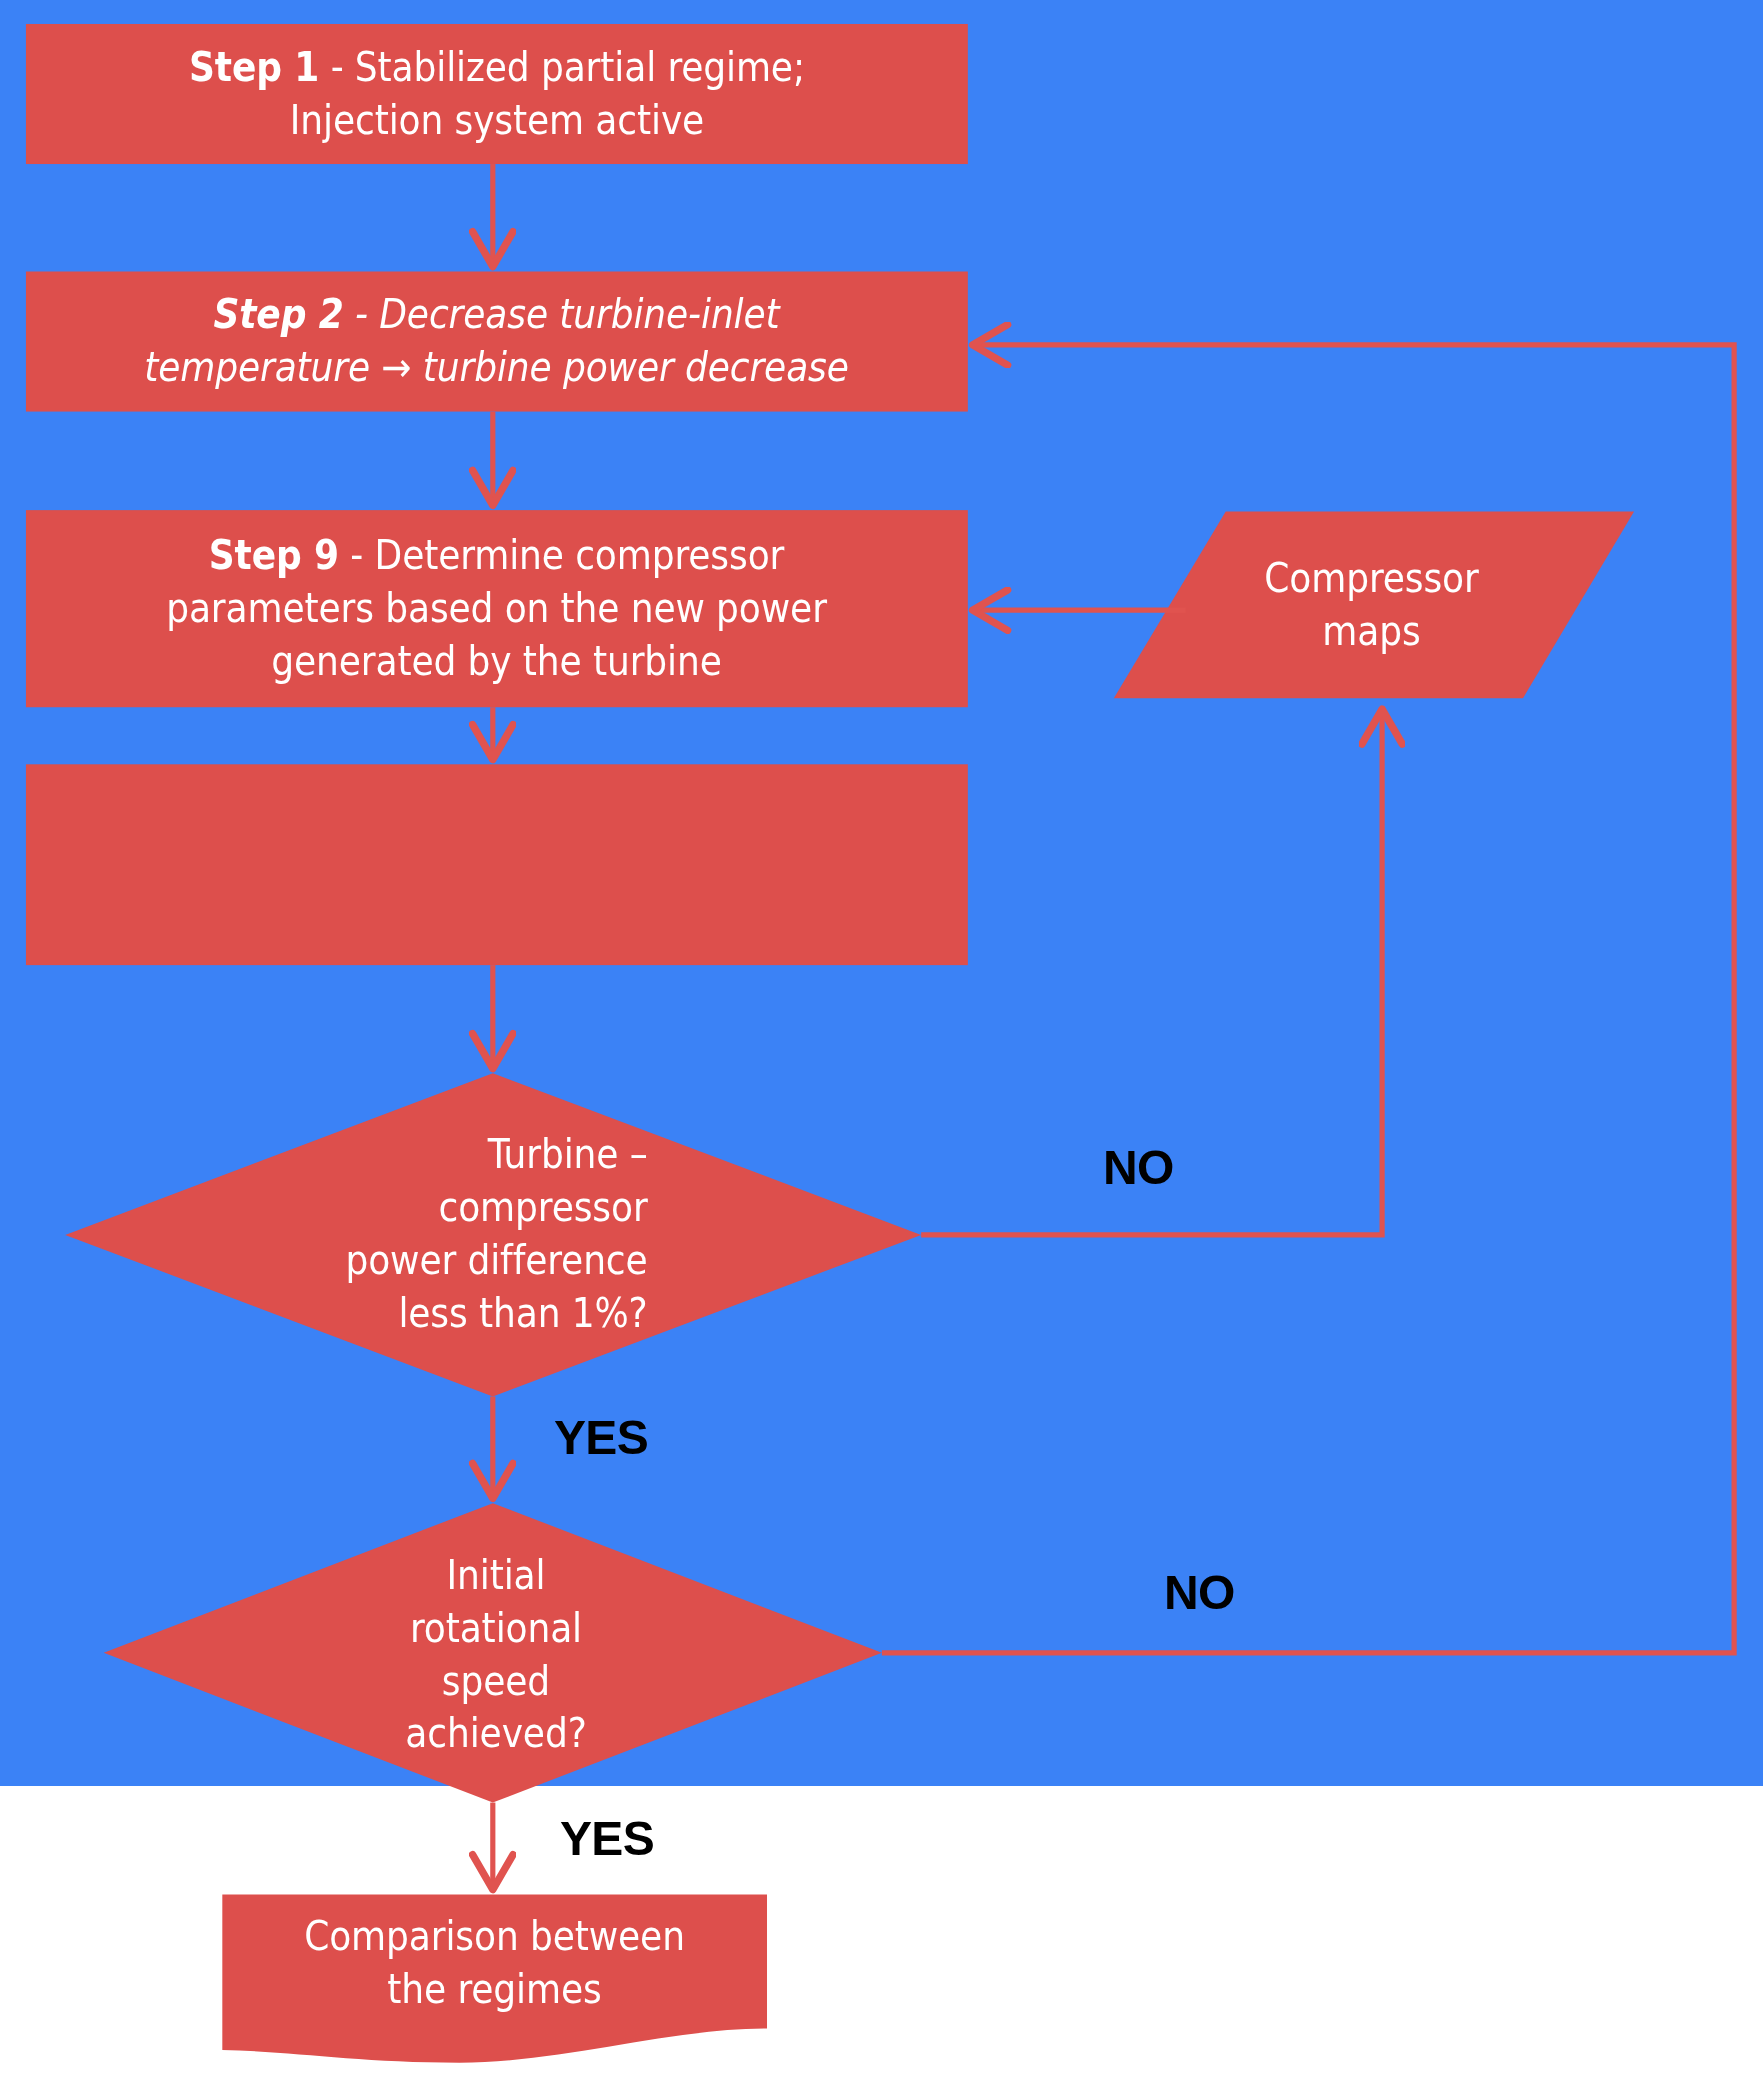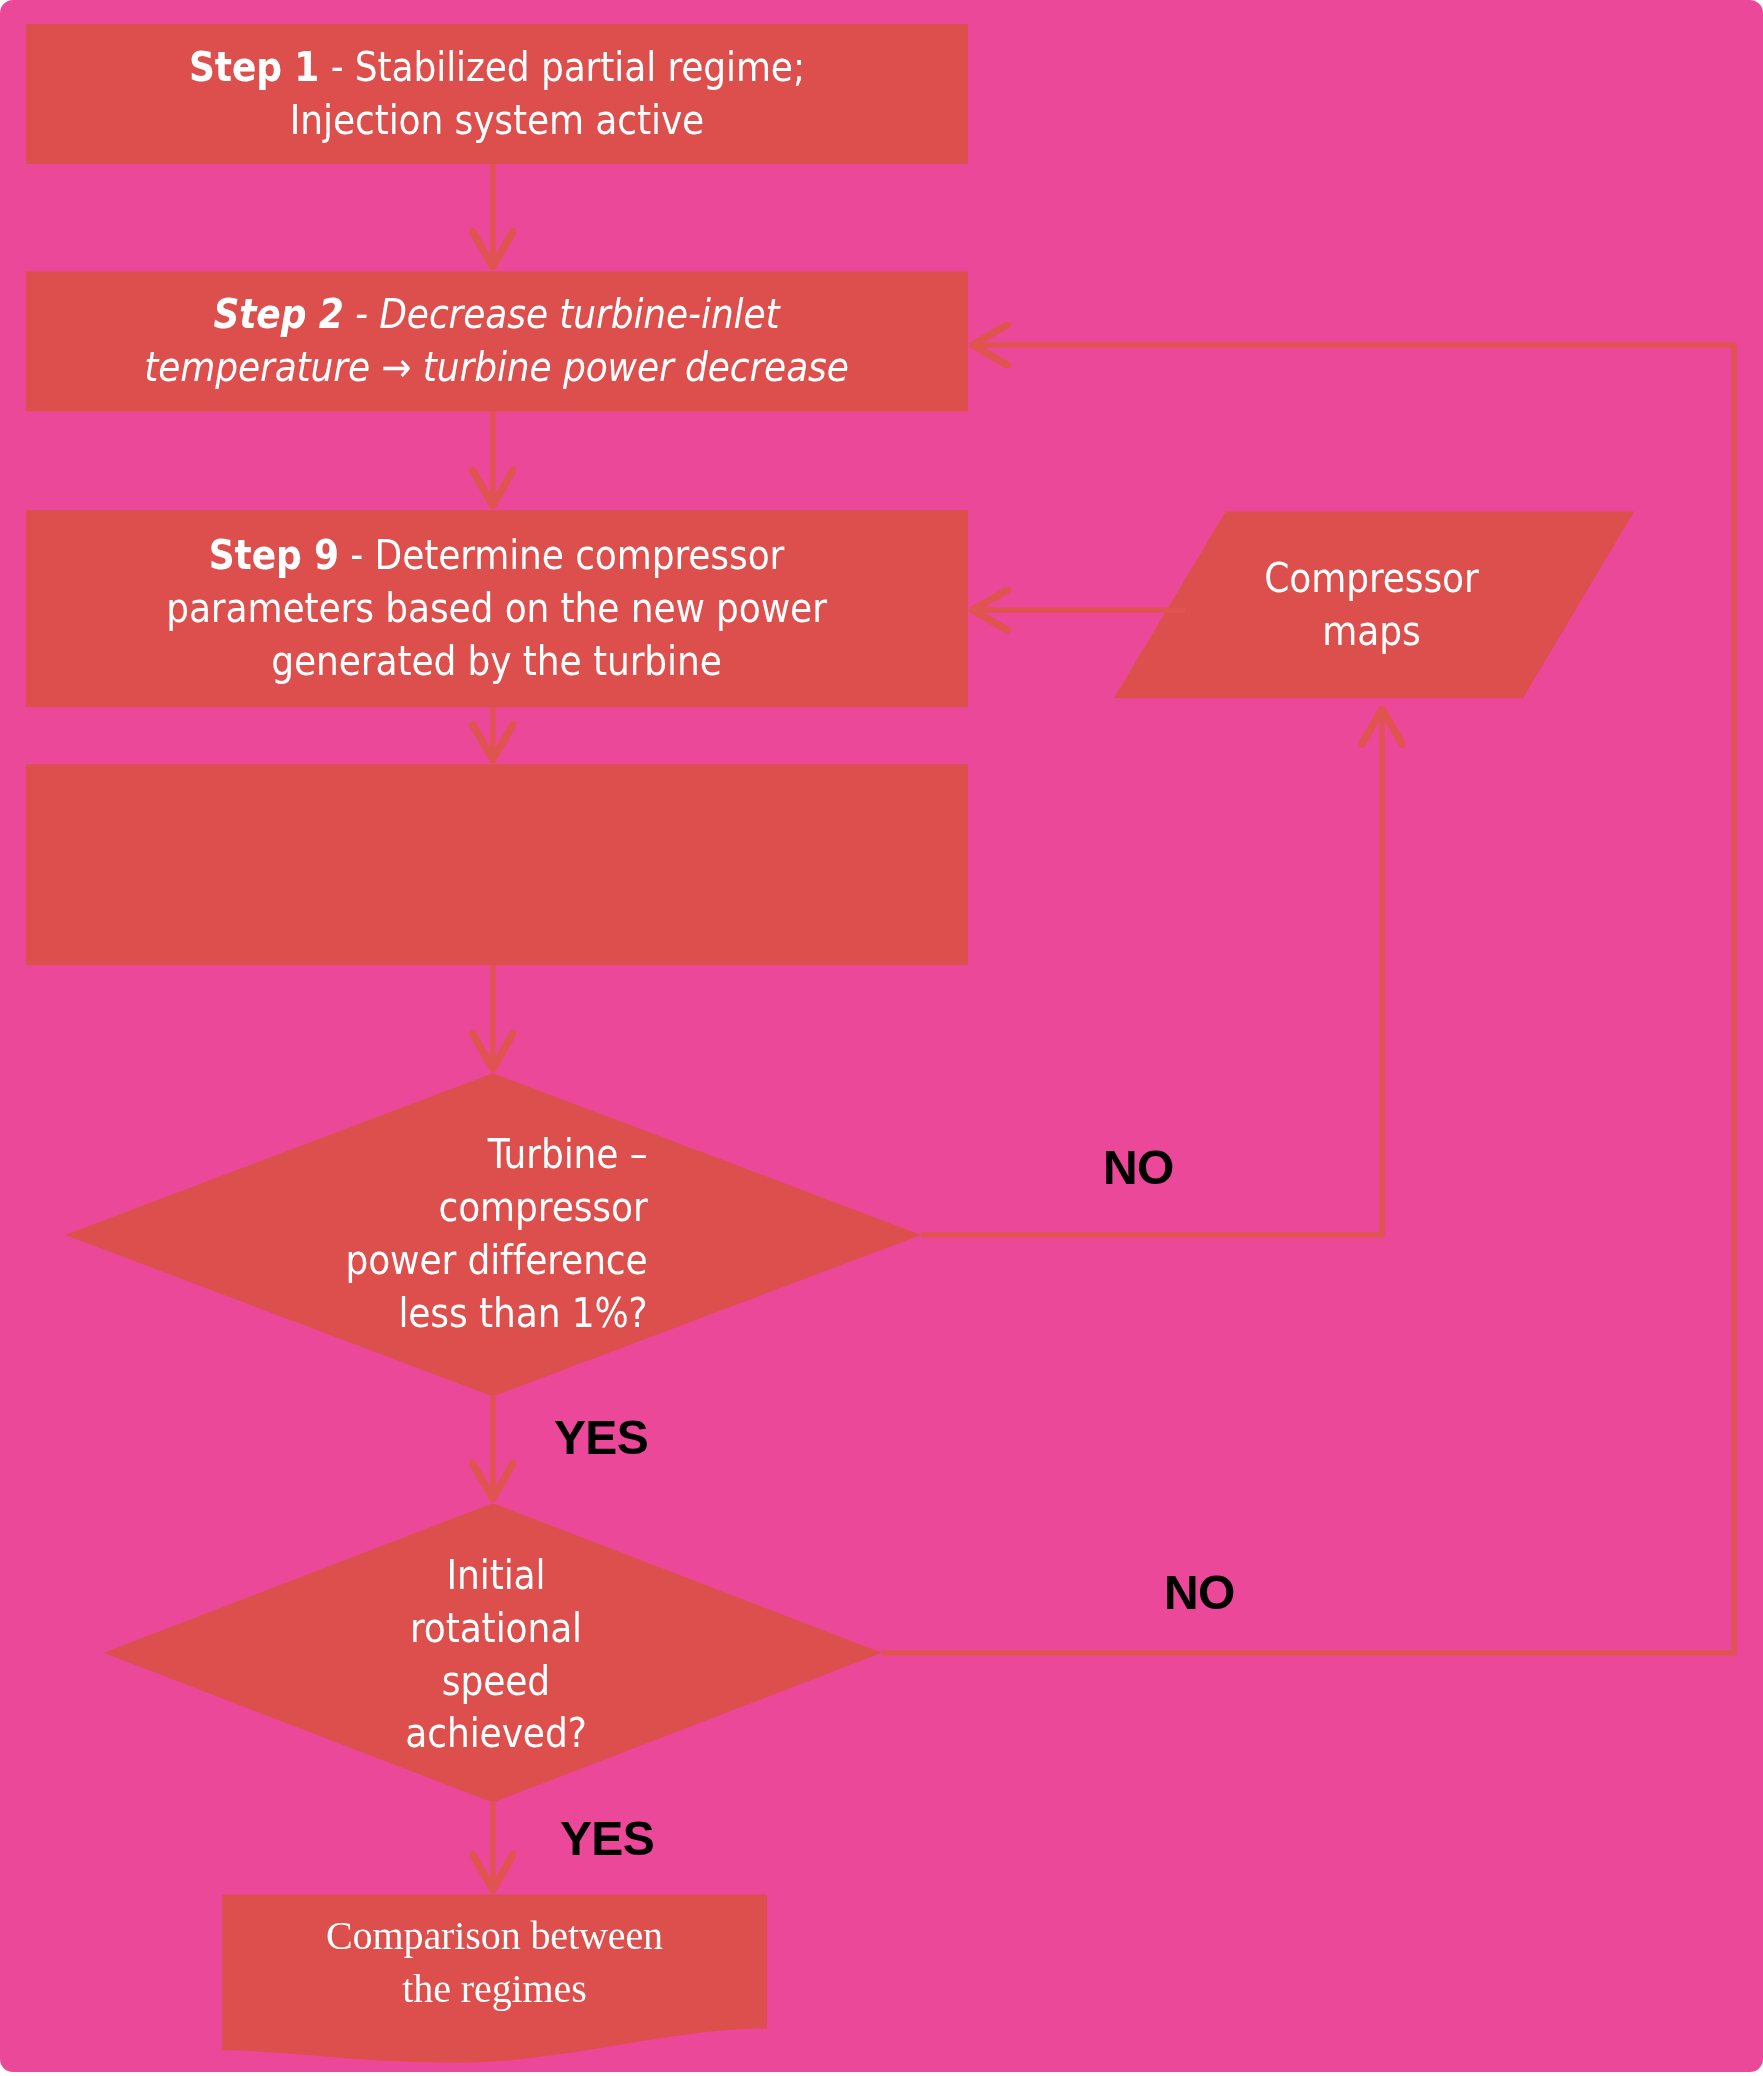--- a/index.html
+++ b/index.html
@@ -9,23 +9,22 @@
   }
   body {
     width: 1763px;
     height: 2077px;
     font-family: "DejaVu Sans", sans-serif;
     overflow: hidden;
   }
   #flowchart-root {
     position: relative;
     width: 1763px;
-    height: 2072px;
-    background: #ec4899;
-    border-radius: 13px;
+    height: 1786px;
+    background: #3b82f6;
   }
   svg.chart-layer {
     position: absolute;
     top: 0;
     left: 0;
     width: 1763px;
     height: 2077px;
   }
   .node-label {
     position: absolute;
@@ -134,21 +133,21 @@
 less than 1%?</span>
   </div>
 
   <div class="node-label" style="left:296px; top:1512px; width:400px; height:285px;">
     <span>Initial
 rotational
 speed
 achieved?</span>
   </div>
 
-  <div class="node-label" style="left:222px; top:1894px; width:545px; height:137px;font-family:Liberation Serif, serif;">
+  <div class="node-label" style="left:222px; top:1894px; width:545px; height:137px;">
     <span>Comparison between
 the regimes</span>
   </div>
 
   <div class="edge-label" style="left:1103px; top:1140px;">NO</div>
 
   <div class="edge-label" style="left:554px; top:1410px;">YES</div>
 
   <div class="edge-label" style="left:1164px; top:1565px;">NO</div>
 

